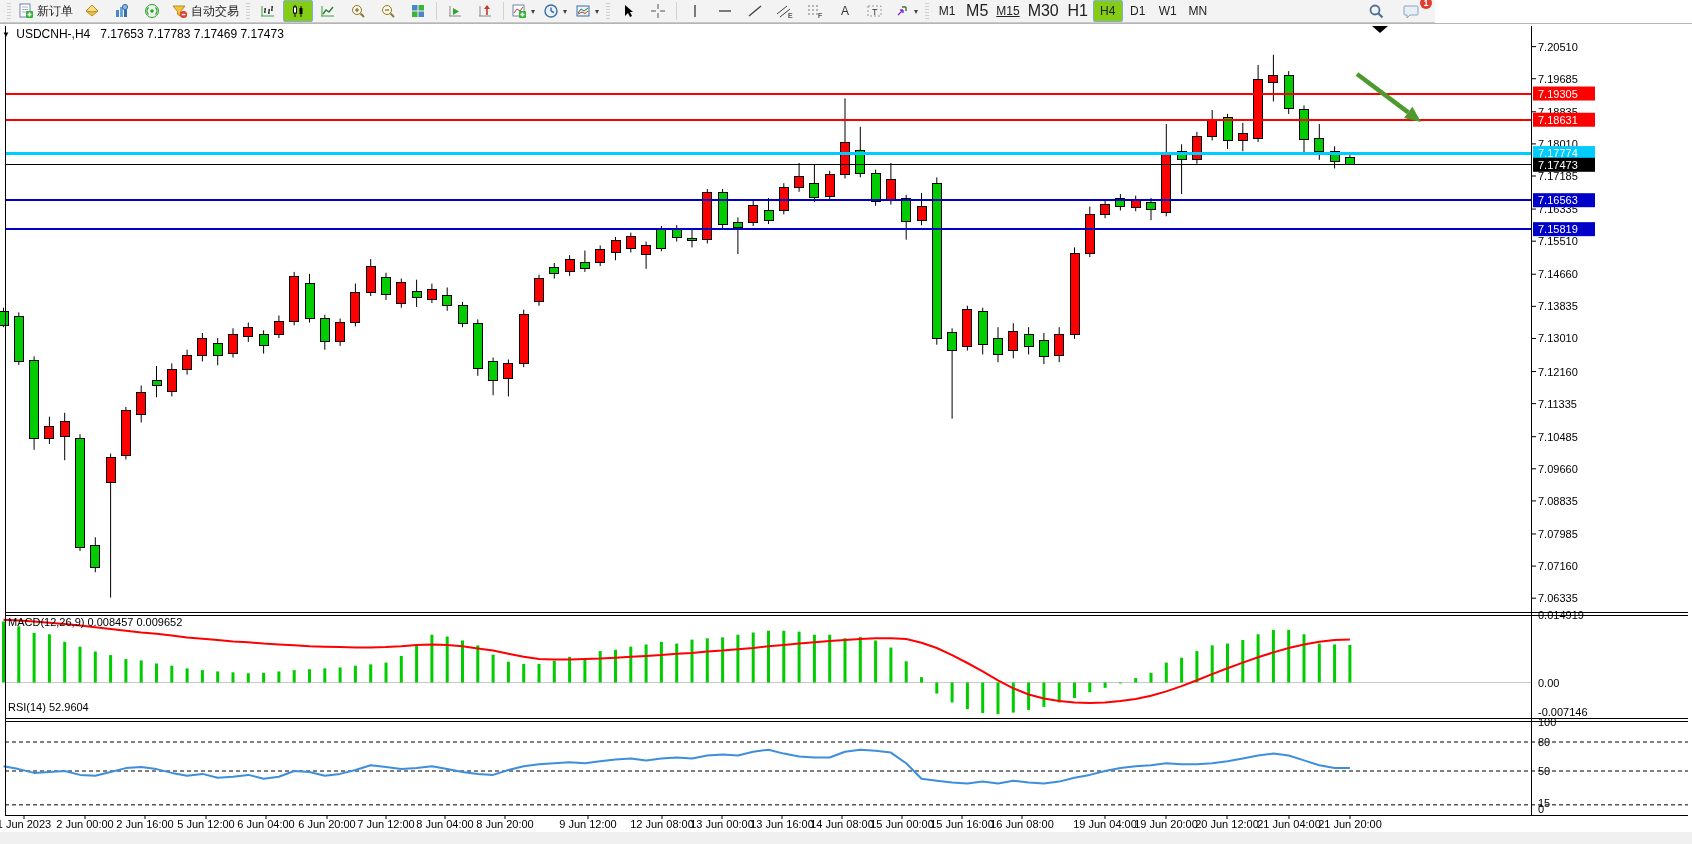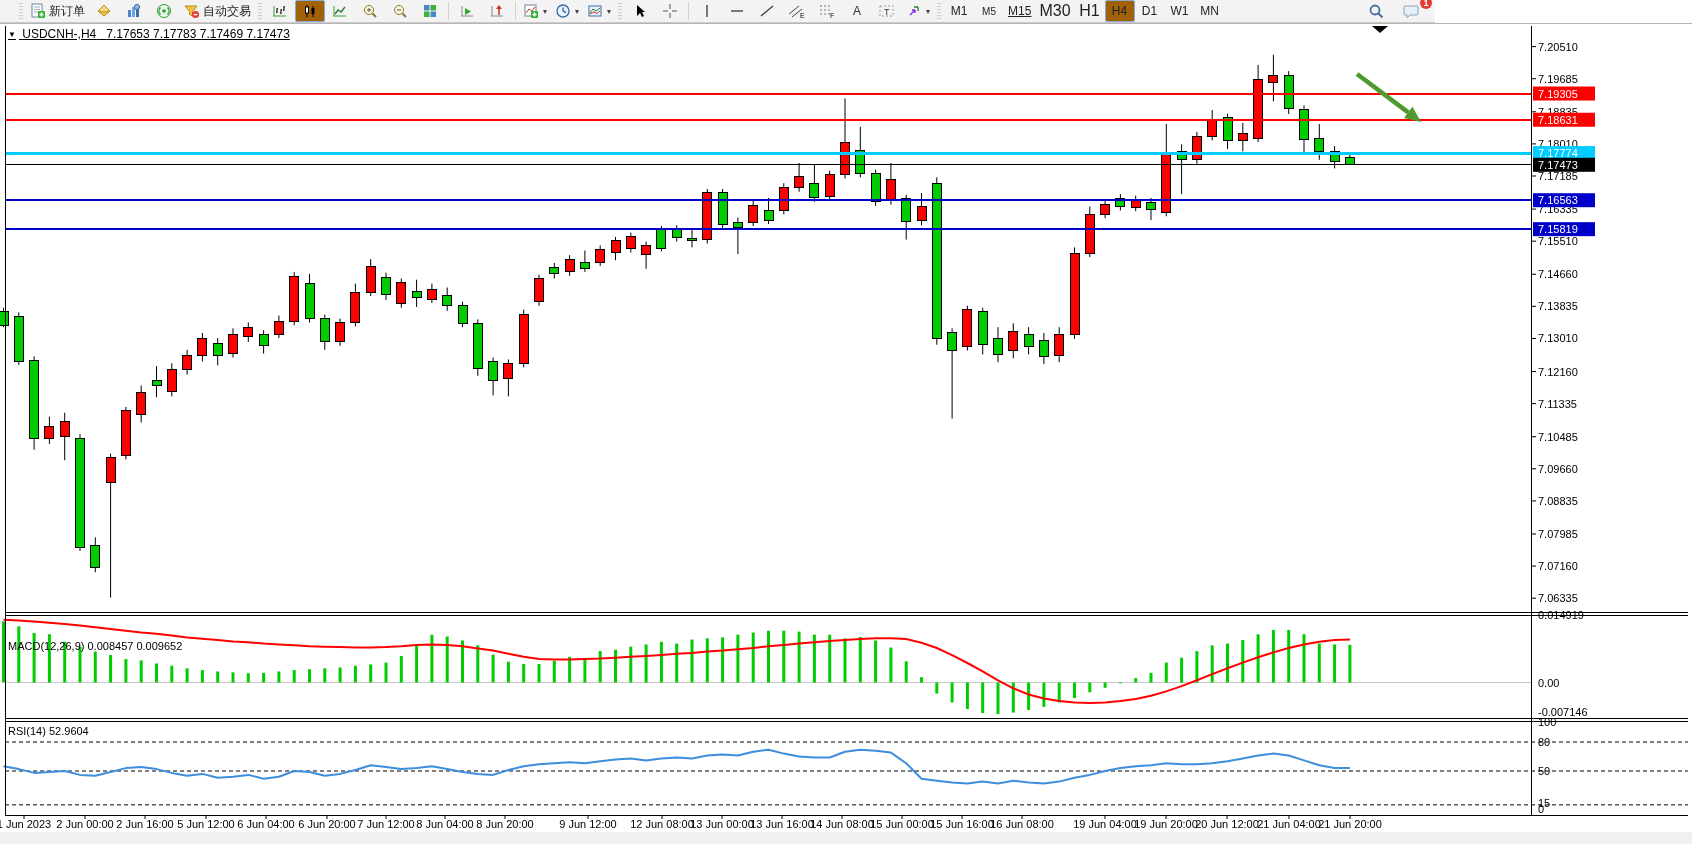--- a/index.html
+++ b/index.html
@@ -1,35 +1,35 @@
 <!DOCTYPE html>
 <html><head>
 <meta charset="utf-8">
 <style>
   html,body{margin:0;padding:0;background:#fff;font-family:"Liberation Sans",sans-serif;}
   #app{position:relative;width:1692px;height:844px;background:#fff;overflow:hidden;}
   
   .toolbar{position:absolute;top:0;left:0;width:1435px;height:23px;background:#f3f3f3;
-    border-bottom:1px solid #c9c9c9;display:flex;align-items:center;padding-left:16px;box-sizing:border-box;z-index:10;}
+    border-bottom:1px solid #c9c9c9;display:flex;align-items:center;padding-left:4px;box-sizing:border-box;z-index:10;}
   .grip{width:4px;height:16px;margin:0 3px;background:repeating-linear-gradient(180deg,#cfcfcf 0 1px,#f3f3f3 1px 3px);}
   .tbsep{width:1px;height:18px;background:#d2d2d2;margin:0 3px;}
   .tb-btn{height:20px;min-width:22px;display:inline-flex;align-items:center;justify-content:center;
     gap:3px;padding:0 3px;border:1px solid transparent;border-radius:2px;font-size:12px;color:#222;cursor:default;}
-  .tb-btn.active{background:#a16207;border-color:#86aed4;}
+  .tb-btn.active{background:#84cc16;border-color:#86aed4;}
   .tb-btn .cn{font-size:12px;}
   .caret{font-size:8px;color:#444;margin-left:1px;}
   .tb-right{margin-left:auto;display:flex;align-items:center;margin-right:8px;gap:6px;}
   .badge{position:absolute;top:-4px;right:-6px;width:12px;height:12px;border-radius:50%;background:#e03c31;
     color:#fff;font-size:9px;line-height:12px;text-align:center;font-weight:bold;}
   .bubble-wrap{position:relative;}
   .tfbar{display:flex;align-items:center;}
   
-  .chart-title{position:absolute;left:8px;top:27px;font-size:12px;color:#000;z-index:5;text-decoration:underline;}
+  .chart-title{position:absolute;left:2px;top:27px;font-size:12px;color:#000;z-index:5;}
   .chart-title .tri{font-size:8px;vertical-align:1px;margin-right:3px;color:#000;}
-  .panel-label{position:absolute;font-size:11px;color:#000;z-index:5;margin-top:24px;}
+  .panel-label{position:absolute;font-size:11px;color:#000;z-index:5;}
   svg text{font-family:"Liberation Sans",sans-serif;}
 </style>
 </head>
 <body>
 
 <div id="app">
 
   <svg id="chart-svg" width="1692" height="844" viewBox="0 0 1692 844" style="position:absolute;top:0;left:0;">
       <rect x="0" y="23" width="1692" height="821" fill="#ffffff"></rect>
       <rect x="0" y="832" width="1692" height="12" fill="#f0f0f0"></rect>
@@ -844,21 +844,21 @@
       <svg width="16" height="16">
           <path d="M4 12 L9 7 M9 7 L9 10 M9 7 L6 7" stroke="#8a2be2" fill="none" stroke-width="1.4"></path>
           <path d="M12 4 L8 4 M12 4 L12 8" stroke="#2f7d32" fill="none" stroke-width="1.4"></path>
         </svg>
       <span class="caret">▾</span>
     </div>
 
     <div class="grip"></div>
     <div class="tfbar" id="tfbar">
         <div class="tb-btn" style="font-size: 12px; text-align: right;">M1</div>
-        <div class="tb-btn" style="font-size: 10px;">M5</div>
+        <div class="tb-btn" style="font-size: 16px;">M5</div>
         <div class="tb-btn" style="font-size: 12px; text-decoration: underline;">M15</div>
         <div class="tb-btn" style="font-size: 16px;">M30</div>
         <div class="tb-btn" style="font-size: 16px;">H1</div>
         <div class="tb-btn active" style="font-size: 12px;">H4</div>
         <div class="tb-btn" style="font-size: 12px;">D1</div>
         <div class="tb-btn" style="font-size: 12px; text-align: center;">W1</div>
         <div class="tb-btn" style="font-size: 12px;">MN</div>
       </div>
 
     <div class="tb-right">

